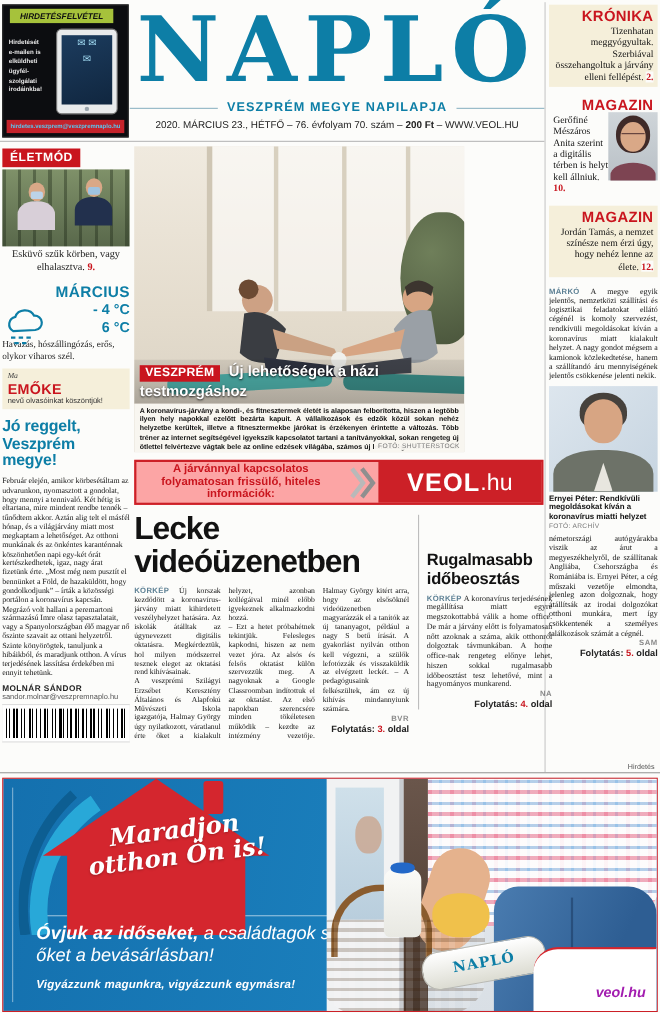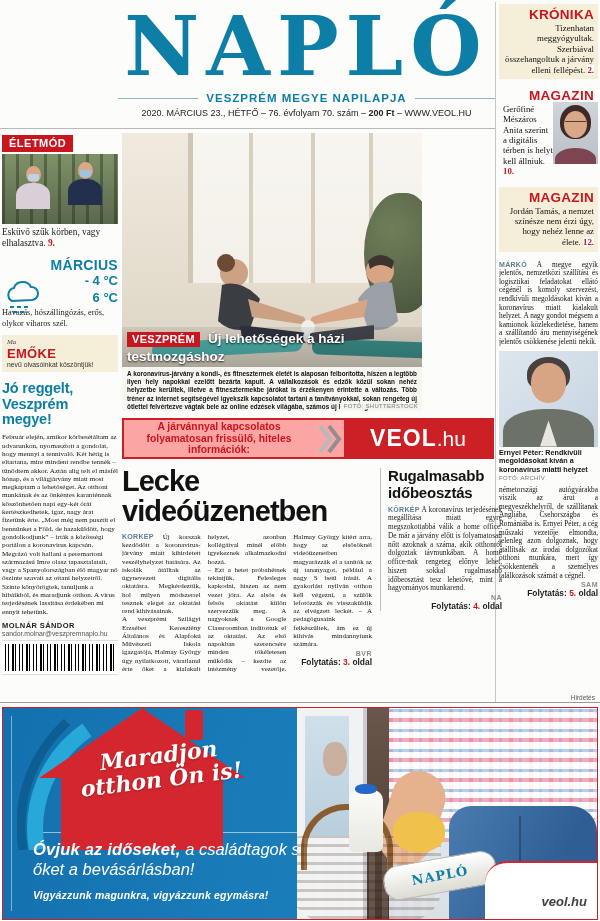--- a/index.html
+++ b/index.html
@@ -74,21 +74,21 @@
   
   .left-rail{position:absolute;left:2px;top:133px;width:116px;height:569px;overflow:hidden;}
   .eletmod-label{display:inline-block;background:#c9151e;color:#fff;font:bold 11px "Liberation Sans",sans-serif;
     padding:2px 7px 3px;letter-spacing:.5px;}
   .eletmod-photo{position:relative;margin-top:2px;width:116px;height:70px;background:linear-gradient(#7f9169,#59684b);overflow:hidden;}
   .fence{position:absolute;inset:0;background:repeating-linear-gradient(90deg,rgba(20,30,15,.35) 0 3px,transparent 3px 14px);}
   .fig{position:absolute;}
   .fig .head{width:15px;height:17px;border-radius:50%;background:#d9a887;margin:0 auto;}
   .fig .mask{width:11px;height:7px;border-radius:2px;margin:-9px auto 2px;}
   .fig .coat{width:34px;height:26px;border-radius:45% 45% 0 0;}
-  .eletmod-caption{margin-top:3px;font:9.3px/1.22 "Liberation Serif",serif;}
+  .eletmod-caption{margin-top:3px;font:9.3px/1.22 "Liberation Serif",serif;text-align:center;}
   .eletmod-caption .page{color:#c9151e;font-weight:bold;}
   .weather{position:relative;margin-top:7px;text-align:right;}
   .weather-label{font:bold 14px "Liberation Sans",sans-serif;color:#0d7ea6;letter-spacing:.3px;}
   .temp{font:bold 13px/1.3 "Liberation Sans",sans-serif;color:#0d7ea6;}
   .cloud-icon{position:absolute;left:0;top:22px;}
   .weather-text{margin-top:2px;text-align:left;font:8.4px/1.2 "Liberation Serif",serif;}
   .namebox{margin-top:6px;background:#f5efda;padding:3px 5px 4px;}
   .namebox .ma{font:italic 7px "Liberation Serif",serif;color:#444;}
   .namebox .name{font:bold 13px "Liberation Sans",sans-serif;color:#c9151e;letter-spacing:.3px;}
   .namebox .tail{font:6.8px "Liberation Sans",sans-serif;color:#333;}
@@ -127,21 +127,21 @@
   .banner-logo .veol{font:bold 23px "Liberation Sans",sans-serif;letter-spacing:1px;}
   .banner-logo .hu{font:21px "Liberation Sans",sans-serif;}
 
   .lead-article{position:relative;margin-top:7px;width:372px;}
   .lead-headline{font:bold 29px/1.05 "Liberation Sans",sans-serif;color:#121212;letter-spacing:-1px;width:255px;}
   .lead-cols{margin-top:6px;width:250px;height:146px;column-count:3;column-gap:7px;overflow:hidden;
     font:7px/1.18 "Liberation Serif",serif;text-align:justify;color:#141414;}
   .lead-cols .preline{display:inline;}
   .cols-end{margin-top:2px;}
   .side-article{position:absolute;left:258px;top:2px;width:114px;border-left:1px solid #bdbdbd;padding-left:7px;box-sizing:content-box;}
-  .side-headline{font:bold 15px/1.12 "Liberation Sans",sans-serif;color:#121212;letter-spacing:-.2px;}
+  .side-headline{font:bold 15px/1.12 "Liberation Sans",sans-serif;color:#121212;letter-spacing:-.2px;margin-top:34px;}
   .side-body{margin-top:4px;font:7.3px/1.2 "Liberation Serif",serif;text-align:justify;}
 
   
   .bottom-ad{position:absolute;left:2px;top:707px;width:594px;height:211px;border:1px solid #cc2027;
     background:linear-gradient(100deg,#1470ae 0%,#1b80bd 60%,#1f88c6 100%);overflow:hidden;}
   .ad-frame-h{position:absolute;left:28px;top:124px;width:362px;height:1px;background:rgba(255,255,255,.55);}
   .ad-frame-v{position:absolute;left:8px;top:8px;width:1px;height:195px;background:rgba(255,255,255,.45);}
   .house-wrap{position:absolute;left:14px;top:-8px;width:250px;height:150px;}
   .house-script{position:absolute;left:58px;top:44px;width:170px;color:#fff;text-align:center;
     font:bold italic 22px/1.08 "DejaVu Serif",serif;transform:rotate(-7deg);text-shadow:0 1px 2px rgba(0,0,0,.25);}
@@ -165,27 +165,42 @@
     background-image:repeating-linear-gradient(0deg,rgba(60,30,5,.22) 0 3px,transparent 3px 9px),repeating-linear-gradient(90deg,rgba(255,255,255,.14) 0 6px,transparent 6px 13px);}
   .basket-handle{position:absolute;left:4px;top:96px;width:80px;height:60px;border:6px solid #8a5c2e;border-bottom:none;border-radius:45px 45px 0 0;}
   .cheese{position:absolute;left:96px;top:104px;width:52px;height:40px;border-radius:45%;background:#f0c14b;}
   .milk{position:absolute;left:52px;top:82px;width:34px;height:62px;border-radius:10px 10px 6px 6px;background:linear-gradient(#fbfbf8,#e8e8e2);}
   .milk-cap{position:absolute;left:6px;top:-6px;width:22px;height:10px;border-radius:45%;background:#2368c8;}
   .roll{position:absolute;left:86px;top:150px;width:112px;height:33px;border:1px solid #b9b9b2;border-radius:16px;
     background:linear-gradient(#ffffff,#dcdcd2);transform:rotate(-10deg);display:flex;align-items:center;justify-content:center;}
   .roll-title{font-family:"DejaVu Serif",serif;font-weight:bold;font-size:13px;color:#0d7ea6;letter-spacing:1px;}
   .veol-card{position:absolute;right:0;bottom:0;width:112px;height:56px;background:#fff;border-radius:22px 0 0 0;
     border-top:2px solid #d4262e;}
-  .veol-card span{position:absolute;right:10px;bottom:10px;font:bold italic 13px "Liberation Sans",sans-serif;color:#404040;}
+  .veol-card span{position:absolute;right:10px;bottom:10px;font:bold italic 13px "Liberation Sans",sans-serif;color:#a21caf;}
 </style>
 </head>
 <body>
 
 <div class="page">
 
+  <div class="top-ad">
+    <div class="top-ad-label sans">HIRDETÉSFELVÉTEL</div>
+    <div class="tablet">
+      <div class="tablet-screen preline">✉ ✉
+✉</div>
+      <div class="tablet-dot"></div>
+    </div>
+    <div class="top-ad-body preline">Hirdetését
+e-mailen is
+elküldheti
+ügyfél-
+szolgálati
+irodáinkba!</div>
+    <div class="top-ad-email">hirdetes.veszprem@veszpremnaplo.hu</div>
+  </div>
 
   <div class="masthead">
     <div class="naplo-title">NAPLÓ</div>
     <div class="subtitle-row">
       <div class="rule"></div>
       <div class="masthead-subtitle">VESZPRÉM MEGYE NAPILAPJA</div>
       <div class="rule"></div>
     </div>
     <div class="dateline"><span>2020. MÁRCIUS 23., HÉTFŐ – 76. évfolyam 70. szám – </span><b>200 Ft</b><span> – WWW.VEOL.HU</span></div>
   </div>

